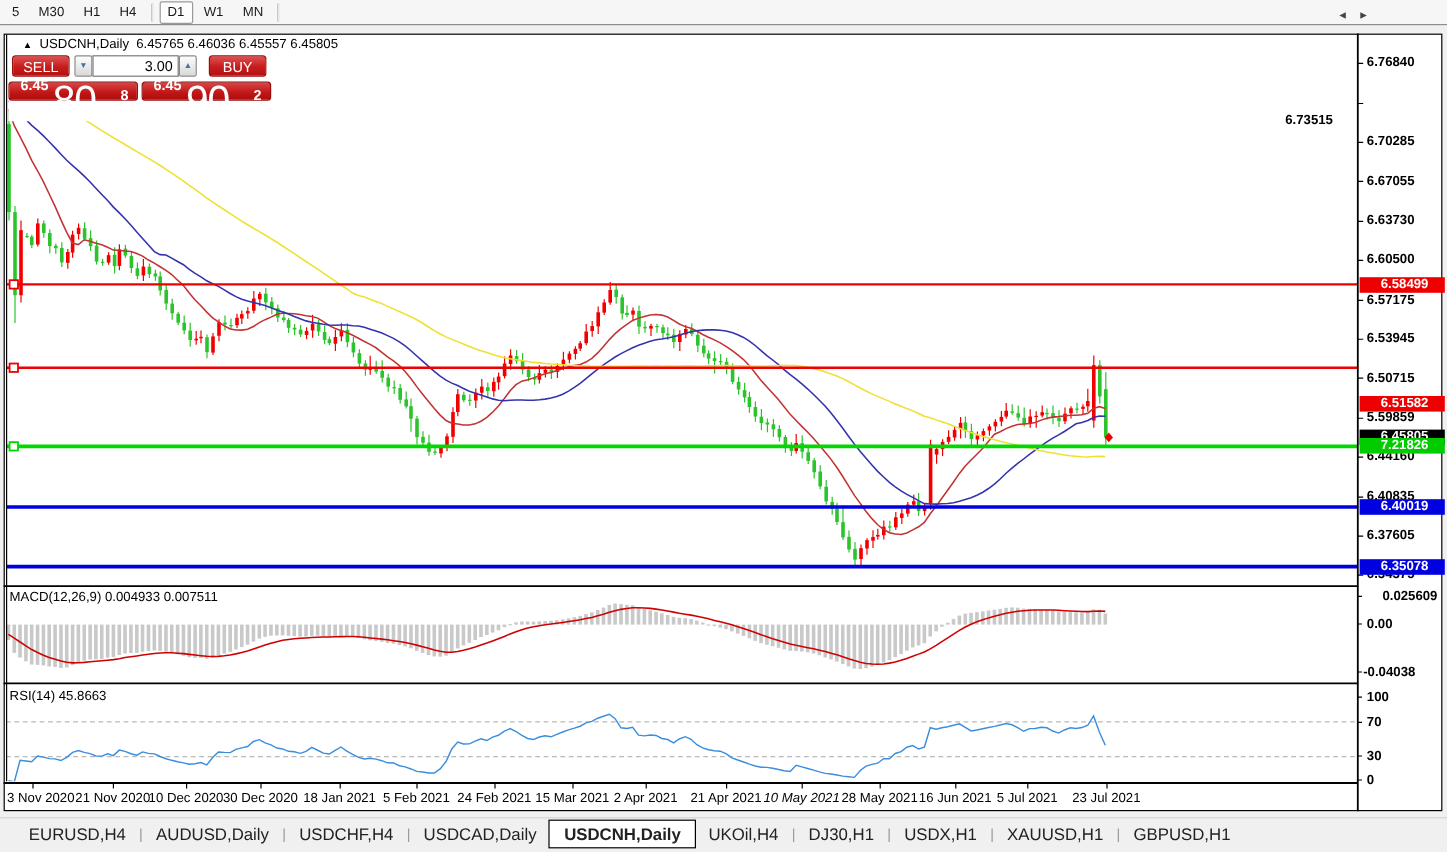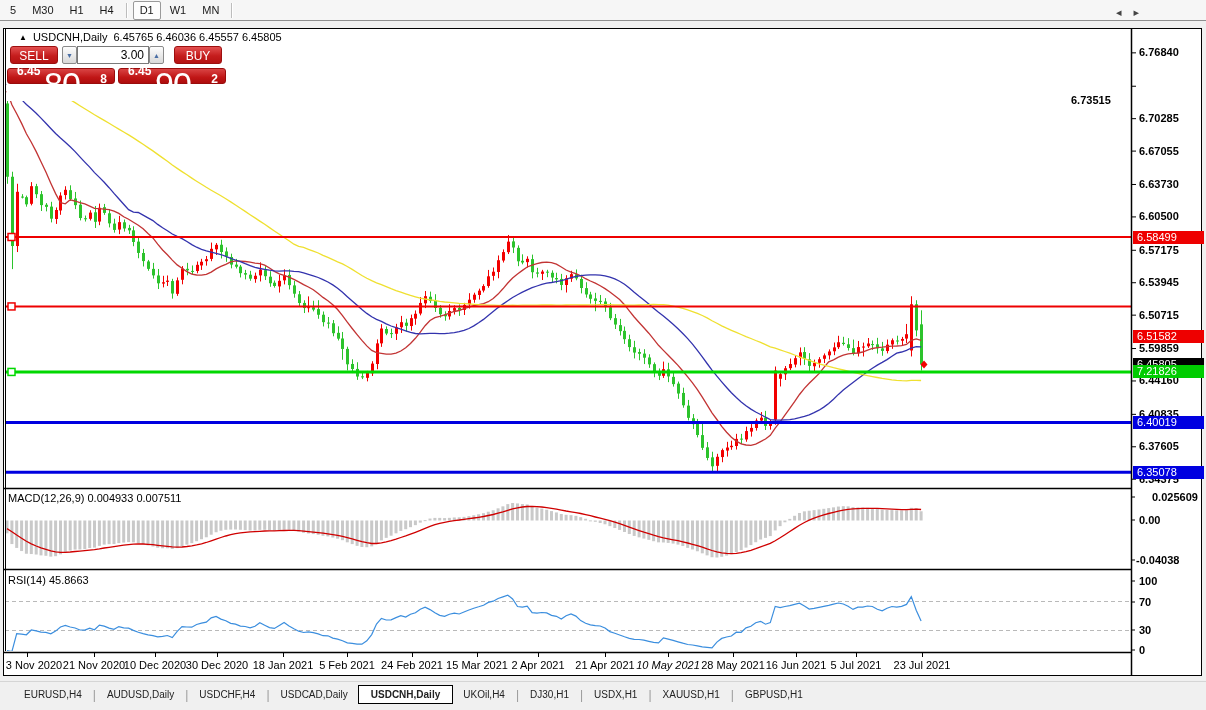--- a/index.html
+++ b/index.html
@@ -69,38 +69,38 @@
   #buy-price{left:111px;}
   .pb-small{position:absolute;left:9px;bottom:5px;font-size:12px;font-weight:bold;}
   .pb-big{position:absolute;left:36px;top:-4px;font-size:34px;font-weight:400;letter-spacing:-1px;}
   .pb-sup{position:absolute;right:7px;top:3px;font-size:12px;font-weight:bold;}
 
   
   .axis-label{
     position:absolute;font-size:11px;font-weight:bold;color:#000;white-space:nowrap;line-height:13px;
   }
   .line-label{
-    position:absolute;left:1133px;width:71px;height:13px;font-size:11px;font-weight:normal;
-    color:#fff;text-align:left;padding-left:4px;box-sizing:border-box;line-height:13px;white-space:nowrap;
+    position:absolute;left:1133px;width:71px;height:13px;font-size:11px;font-weight:bold;
+    color:#fff;text-align:center;padding-left:4px;box-sizing:border-box;line-height:13px;white-space:nowrap;
   }
   .panel-title{
     position:absolute;left:8px;font-size:11px;color:#000;white-space:nowrap;
   }
   .date-label{
     position:absolute;top:659px;font-size:11px;color:#000;white-space:nowrap;transform:translateX(-50%);
   }
 
   
   #tab-bar{
     position:absolute;left:0;top:681px;width:1206px;height:26px;
     background:#f0f0f0;border-top:1px solid #d5d5d5;
     display:flex;align-items:center;padding-left:14px;box-sizing:border-box;
   }
   .tab{
-    font-size:10px;color:#222;padding:3px 10px;white-space:nowrap;cursor:pointer;
+    font-size:14px;color:#222;padding:3px 10px;white-space:nowrap;cursor:pointer;
   }
   .tab.active{
     background:#fff;border:1px solid #000;font-weight:600;padding:3px 12px;
   }
   .tab-sep{color:#999;font-size:12px;padding:0 1px;}
   #tab-arrows{
     position:absolute;right:55px;top:6px;font-size:11px;color:#444;letter-spacing:12px;cursor:pointer;
   }
 </style>
 </head>

